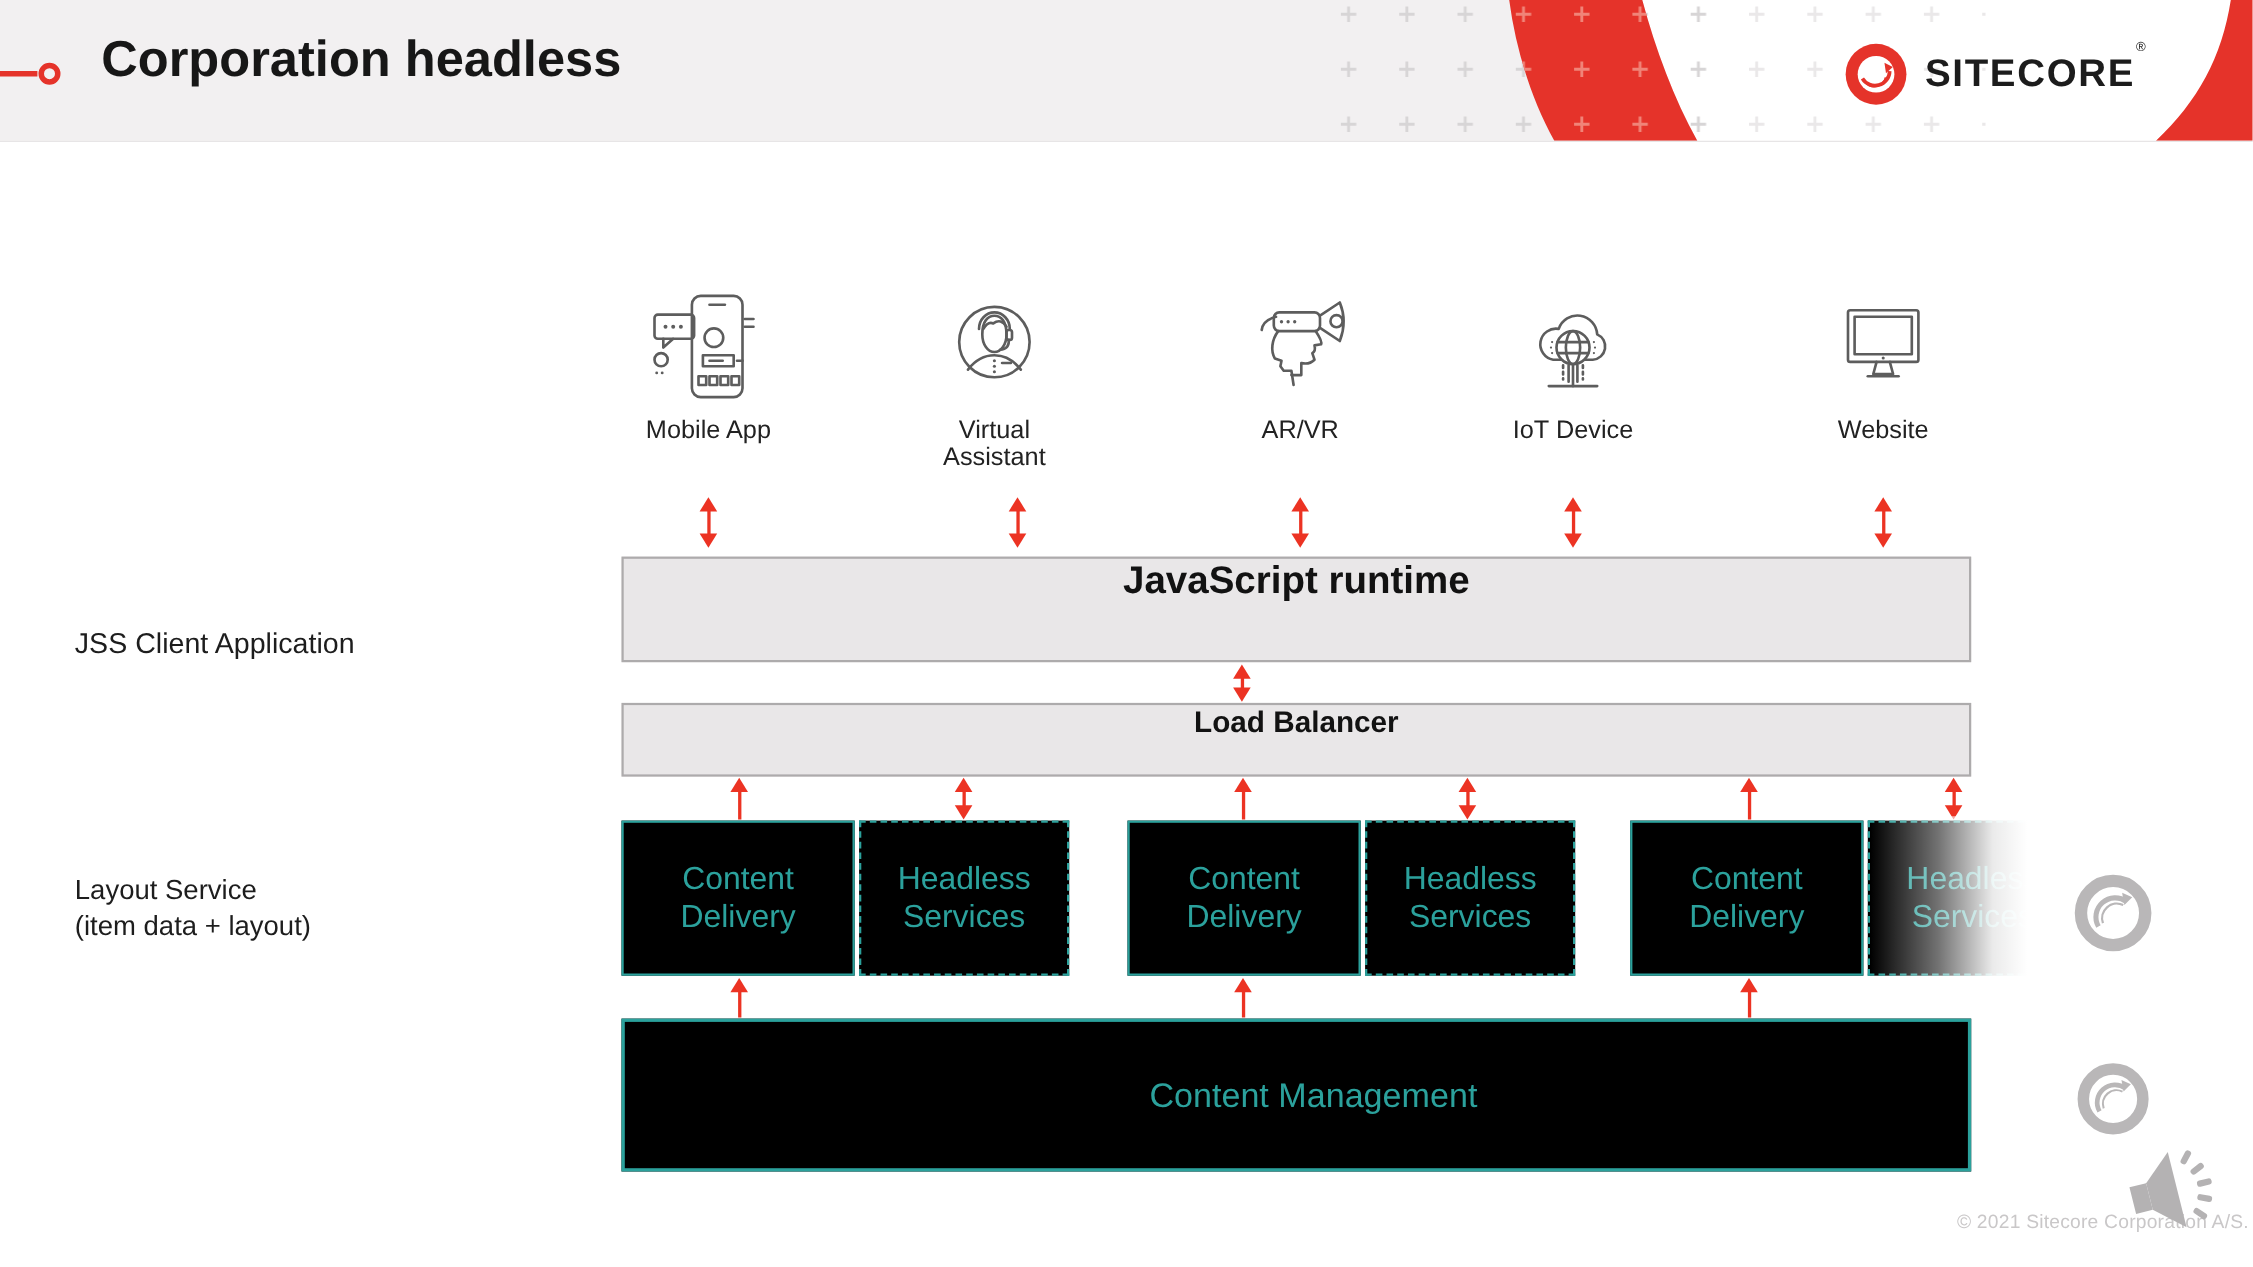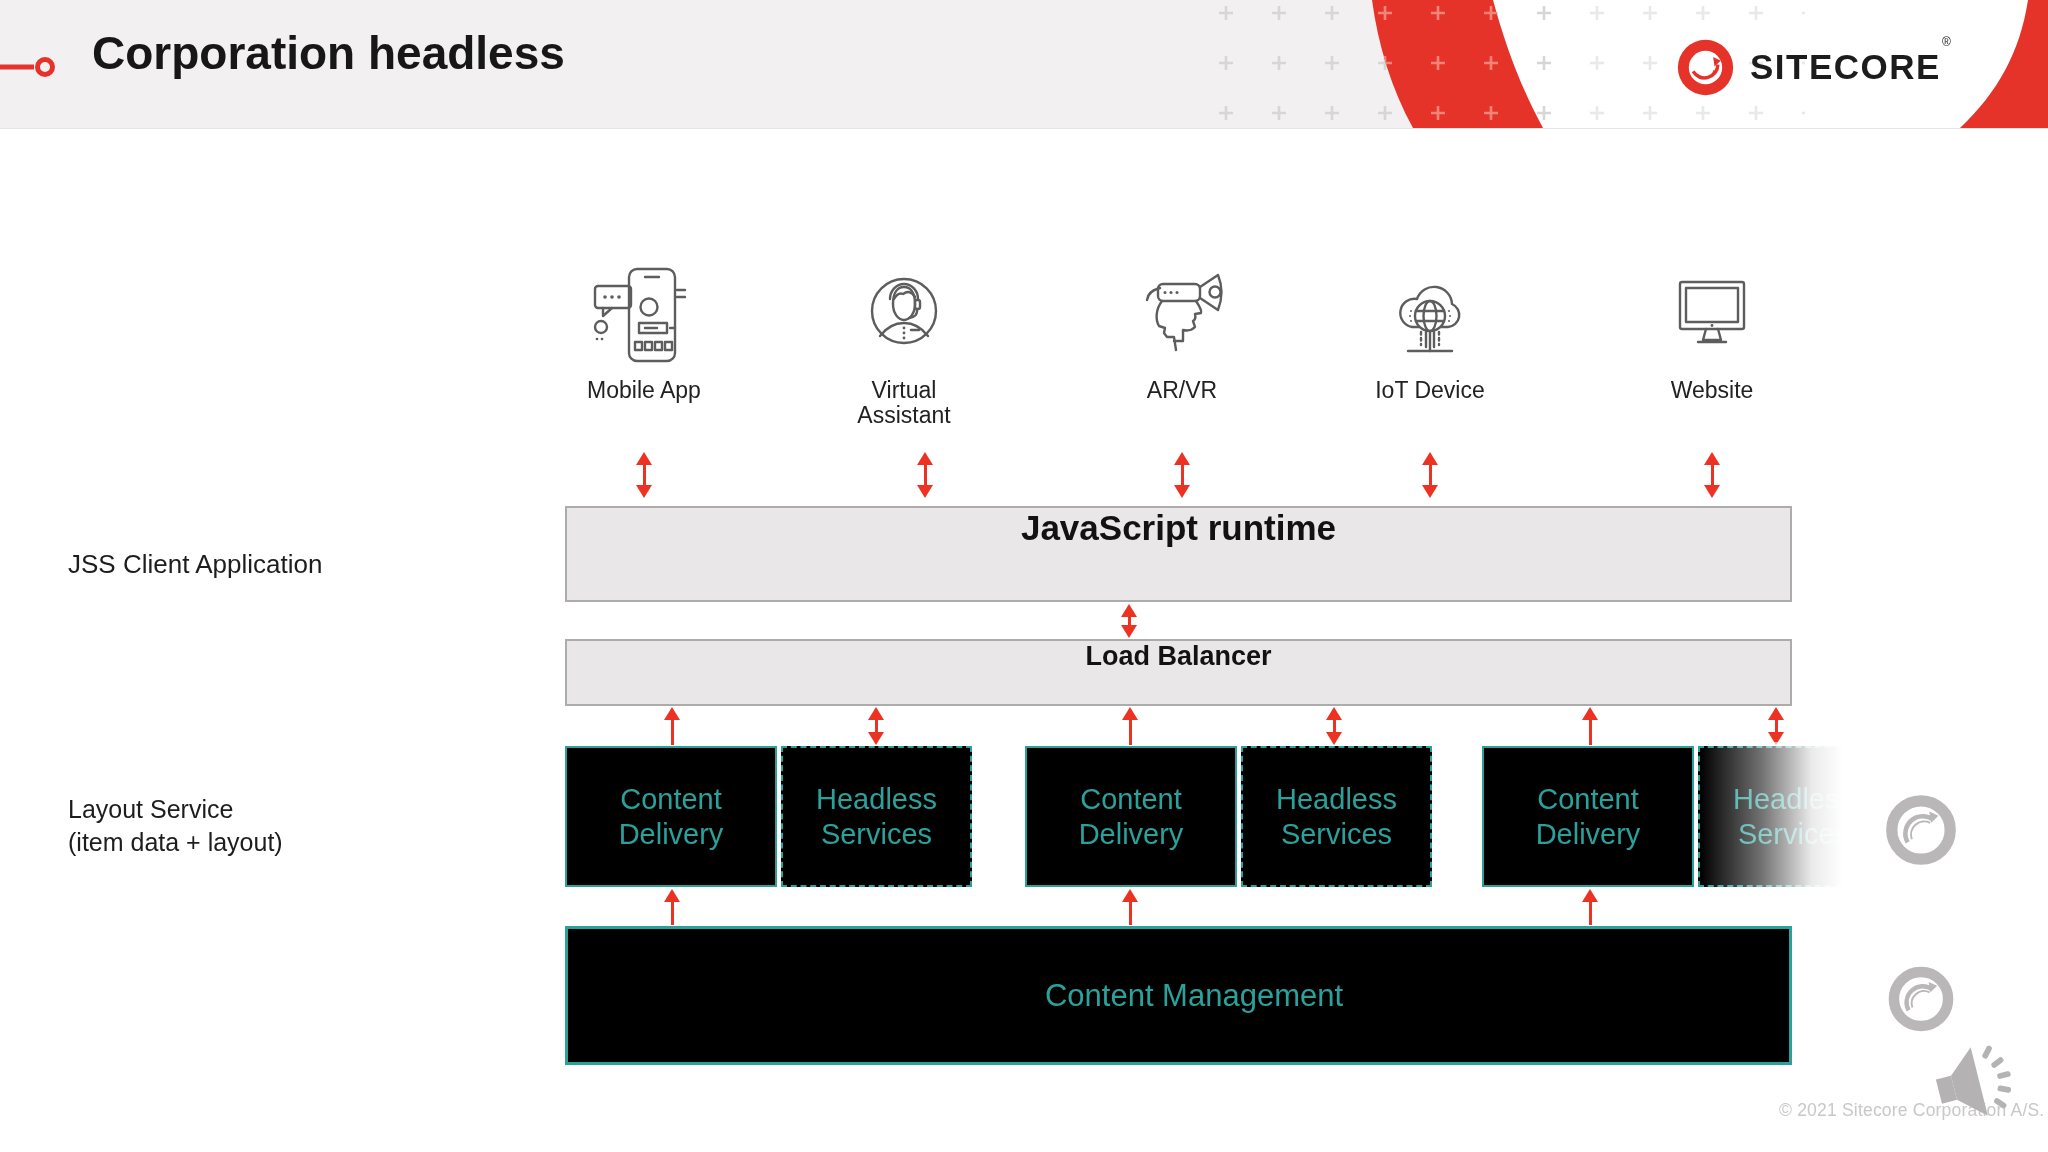--- a/index.html
+++ b/index.html
@@ -207,21 +207,21 @@
   <div class="varrow head-top head-bottom" style="left:1422px;top:452px;height:46px;">
       <i class="shaft"></i>
     </div>
   <div class="varrow head-top head-bottom" style="left:1704px;top:452px;height:46px;">
       <i class="shaft"></i>
     </div>
 
   <div class="tier-box js" style="left:565px;top:506px;width:1227px;height:96px;">
     <span>JavaScript runtime</span>
   </div>
-  <div class="side-label" style="top:548px;">JSS Client Application</div>
+  <div class="side-label" style="top:569px;">JSS Client Application</div>
 
   <div class="varrow head-top head-bottom" style="left:1121px;top:604px;height:34px;">
       <i class="shaft"></i>
     </div>
 
   <div class="tier-box lb" style="left:565px;top:639px;width:1227px;height:67px;">
     <span>Load Balancer</span>
   </div>
 
   <div class="varrow head-top" style="left:664px;top:707px;height:38px;">

